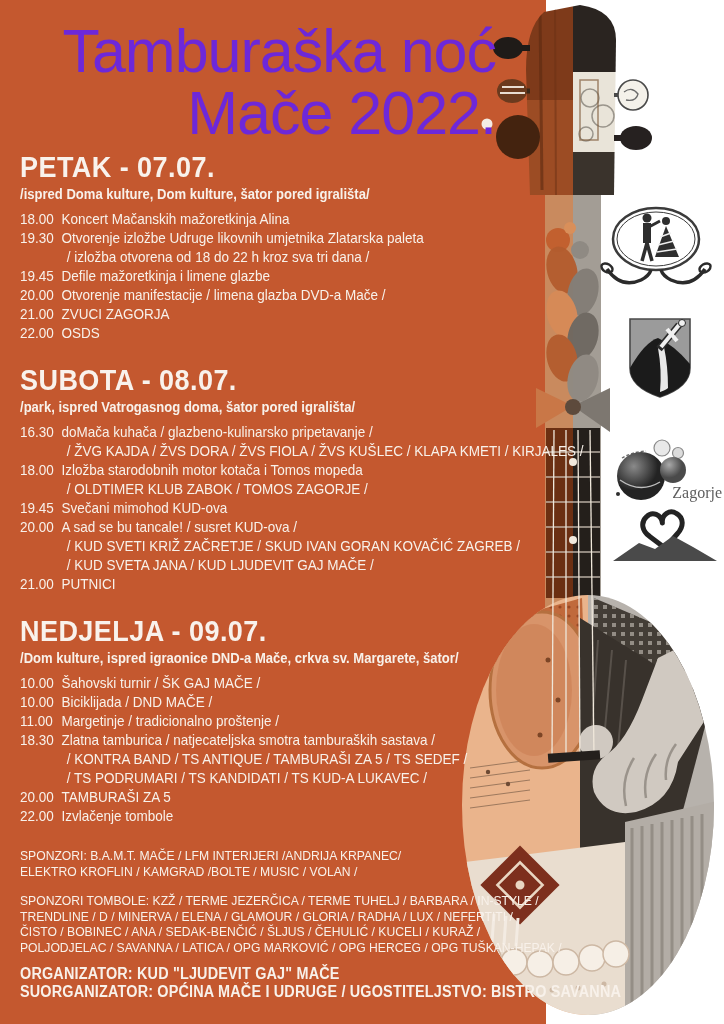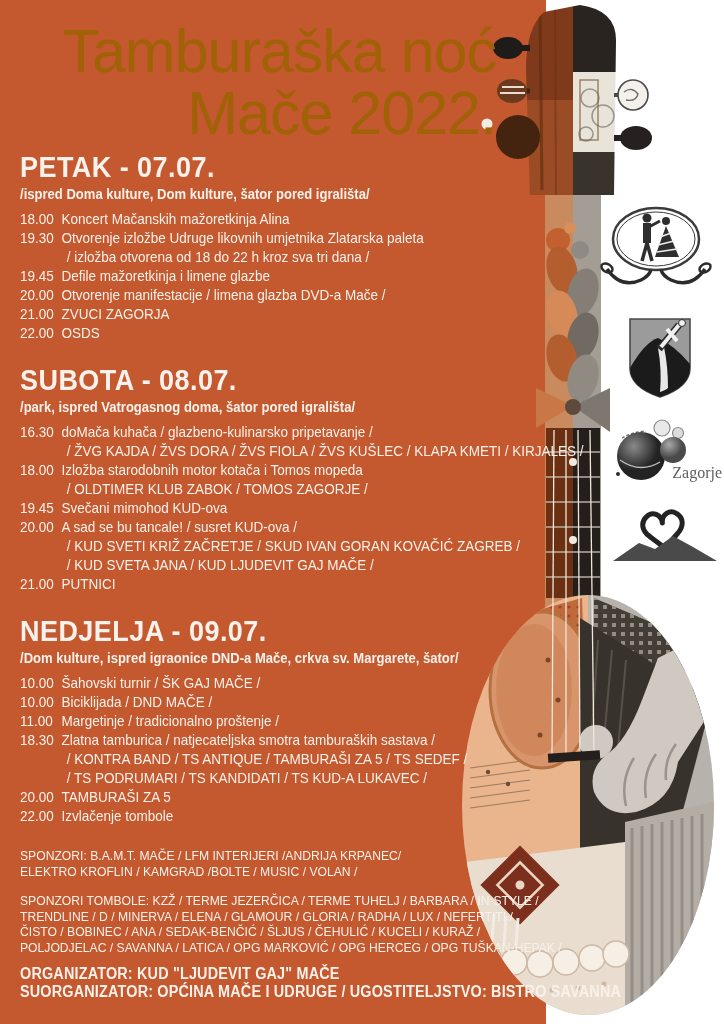--- a/index.html
+++ b/index.html
@@ -7,21 +7,21 @@
     position:relative; width:724px; height:1024px; overflow:hidden;
     background:#ffffff;
     font-family:"Liberation Sans", sans-serif;
     -webkit-font-smoothing:antialiased;
   }
   .orange-bg { position:absolute; left:0; top:0; width:546px; height:1024px; background:#c4582f; }
 
   
   .title {
     position:absolute; top:20px; right:228px; text-align:right;
-    color:#a16207; font-size:61px; line-height:62px; font-weight:400;
+    color:#6d28d9; font-size:61px; line-height:62px; font-weight:400;
     letter-spacing:-1px; white-space:nowrap;
   }
 
   
   .content {
     position:absolute; left:20px; top:150px; width:560px;
     transform:scaleX(0.90); transform-origin:0 0;
     color:#f8f1ea;
   }
   .day-section { margin-bottom:21px; }
@@ -44,21 +44,21 @@
   .tombola-block { margin-top:13px; }
   .tombola-line { font-size:13.5px; line-height:15.5px; white-space:nowrap; }
   .org-block { margin-top:10px; }
   .org-line { font-size:16px; line-height:18px; font-weight:bold; white-space:nowrap; letter-spacing:0.2px; }
 
   
   .instrument { position:absolute; left:430px; top:0; width:294px; height:1024px; }
   .logo { position:absolute; }
   .logo-dancers { left:597px; top:203px; width:118px; height:92px; }
   .logo-shield  { left:627px; top:316px; width:66px;  height:84px; }
-  .logo-zagorje { left:610px; top:416px; width:112px; height:72px;text-decoration:underline; }
+  .logo-zagorje { left:610px; top:436px; width:112px; height:72px;text-decoration:underline; }
   .logo-heart   { left:613px; top:503px; width:104px; height:60px; }
   .zagorje-label {
     position:absolute; right:0; bottom:6px;
     font-family:"Liberation Serif", serif; font-size:16px; color:#5f5f5f;
   }
 </style>
 </head>
 <body>
 
 <div class="poster">

